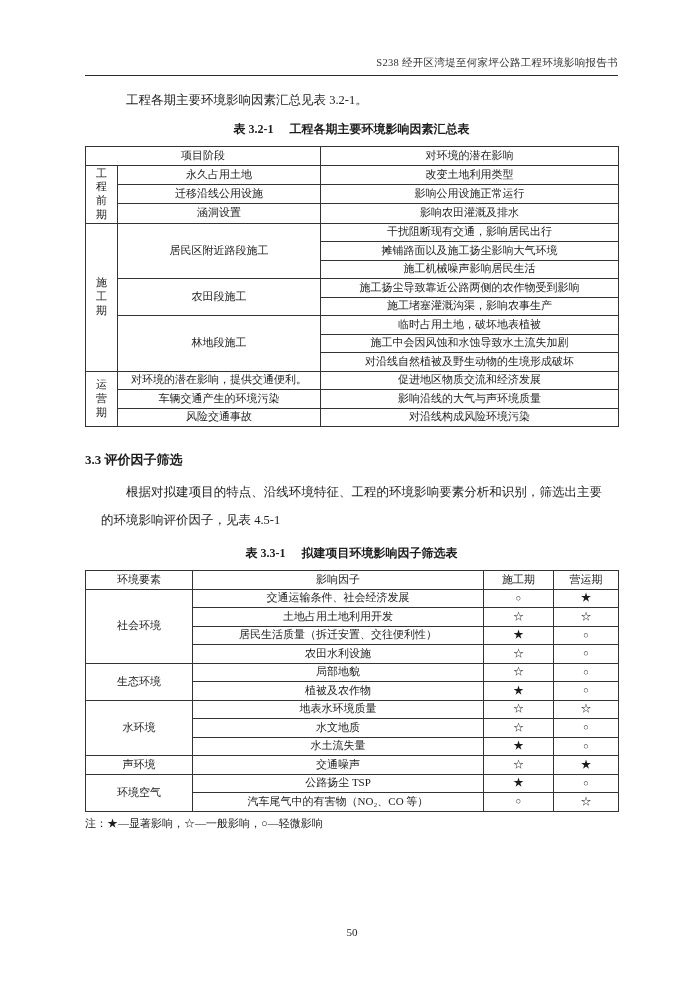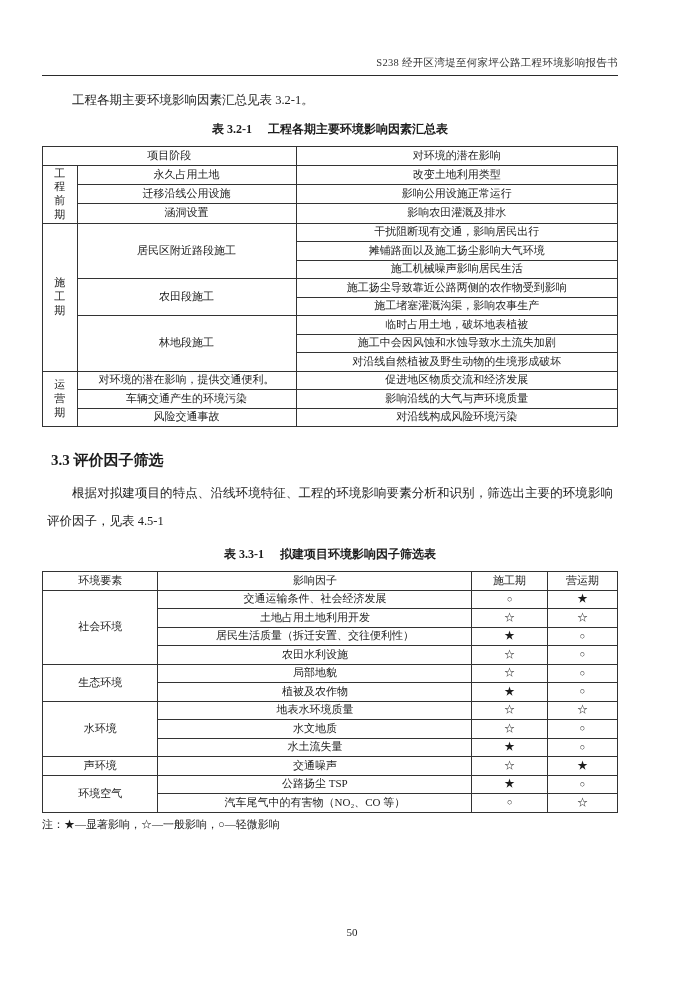--- a/index.html
+++ b/index.html
@@ -2,52 +2,52 @@
 <html lang="zh"><head>
 <meta charset="utf-8">
 <style>
   html,body { margin:0; padding:0; background:#e8e8e8; }
   .page {
     position:relative;
     width:700px; height:990px;
     margin:0 auto;
     background:#ffffff;
     box-sizing:border-box;
-    padding:56px 82px 0 42px;
+    padding:56px 82px 0 85px;
     font-family:"Liberation Serif","DejaVu Serif",serif;
     color:#1c1c1c;
     overflow:hidden;
   }
   .doc-header {
     text-align:right;
     font-size:10.5px;
     letter-spacing:0.3px;
     padding-bottom:5px;
     border-bottom:1.5px solid #2b2b2b;
     color:#333;
   }
   .para {
     font-size:12.5px;
     line-height:1.6;
     text-indent:2em;
-    margin:14px 5px 0;
+    margin:14px 16px 0;
     text-align:justify;
   }
   .para-wide { line-height:28px; margin-top:9px; }
   .table-caption {
     text-align:center;
     font-weight:bold;
     font-size:12px;
     margin:11px 0 8px;
   }
   .table-caption .cap-title { margin-left:16px; }
   .section-heading {
-    font-size:15px;
+    font-size:13px;
     font-weight:bold;
-    margin:24px 9px 0;
+    margin:24px 0 0;
   }
   table.doc-table {
     border-collapse:collapse;
     width:100%;
     table-layout:fixed;
   }
   .doc-table th, .doc-table td {
     border:1px solid #333;
     font-size:11px;
     font-weight:normal;

